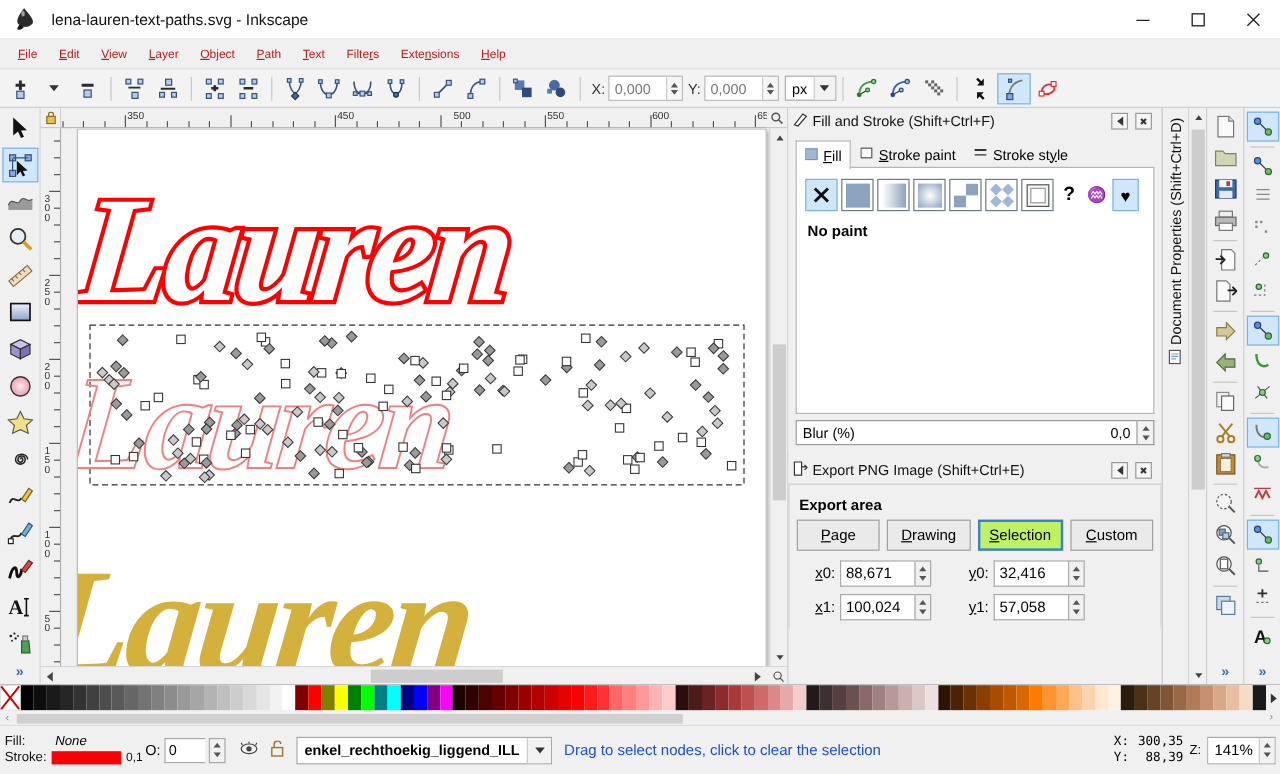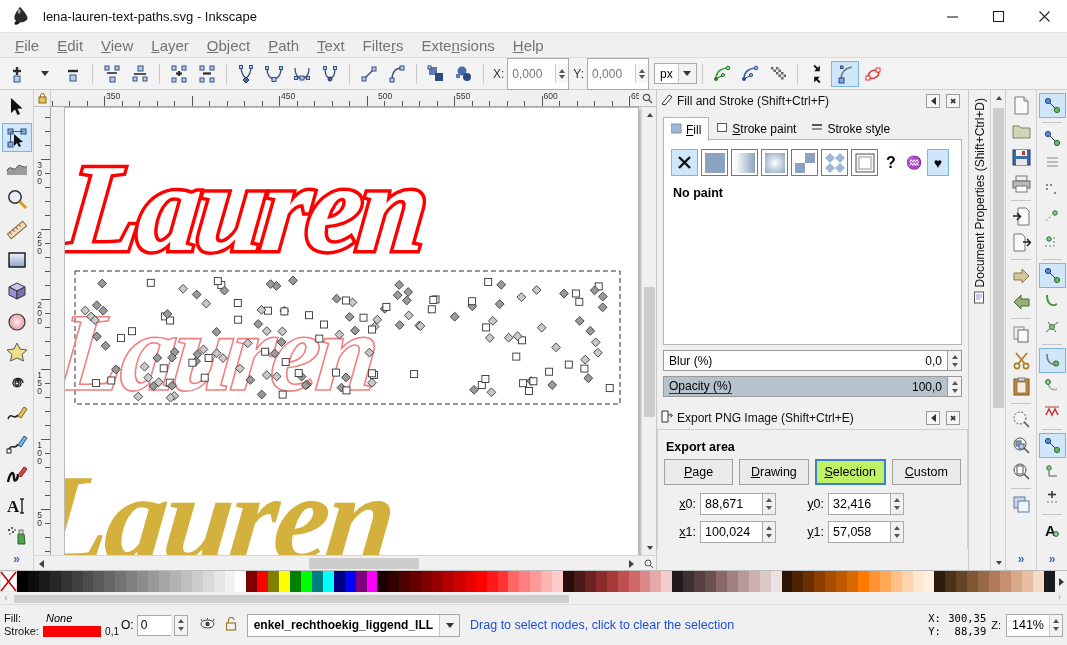--- a/index.html
+++ b/index.html
@@ -19,34 +19,34 @@
     border-bottom: 1px solid #e2e2e2; flex: 0 0 33px;
   }
   .title-icon { width: 26px; height: 22px; margin-left: 10px; position: relative; }
   .title-text { margin-left: 7px; font-size: 13px; color: #111; }
   .win-btns { margin-left: auto; display: flex; height: 33px; }
   .win-btn { width: 46px; height: 33px; display: flex; align-items: center; justify-content: center; font-size: 15px; color: #222; }
   .win-btn:last-child { margin-right: 0px; }
 
   
   .menubar { height: 25px; background:#f0f0f0; display: flex; align-items: center; padding-left: 6px; flex: 0 0 25px; border-bottom: 1px solid #dcdcdc;}
-  .menu-item { padding: 3px 9px; font-size: 15px; color: #737373; }
+  .menu-item { padding: 3px 9px; font-size: 10px; color: #b91c1c; }
   .menu-item u { text-decoration: underline; }
 
   
   .toolctrl {
     height: 32px; background: #f3f3f3; display: flex; align-items: center;
     border-bottom: 1px solid #cfcfcf; flex: 0 0 32px; padding: 0 3px;
   }
   .tc-btn { width: 28px; height: 26px; display:flex; align-items:center; justify-content:center; position: relative; }
   .tc-btn.active { background:#cfe6fb; border:1px solid #7eb4e0; }
   .tc-sep { width: 1px; height: 20px; background: #c8c8c8; margin: 0 5px; }
   .tc-label { font-size: 12px; color: #333; margin: 0 3px 0 4px; }
   .spin {
-    display:flex; align-items:center; height: 32px; border:1px solid #aaa; background:#fff;
+    display:flex; align-items:center; height: 21px; border:1px solid #aaa; background:#fff;
   }
   .spin input {
     border:0; outline:0; height: 19px; width: 47px; font-family:"Liberation Sans",sans-serif;
     font-size: 12px; padding: 0 4px; color:#777; background:#fff;
   }
   .spin-arrows { width: 13px; height: 19px; display:flex; flex-direction:column; justify-content:center; align-items:center; border-left:1px solid #ccc; background:#f6f6f6;}
   .ar-up, .ar-dn { width:0;height:0;border-left:3px solid transparent;border-right:3px solid transparent; }
   .ar-up { border-bottom:4px solid #555; margin-bottom:2px; }
   .ar-dn { border-top:4px solid #555; }
   .unitsel { display:flex; align-items:center; height:21px; border:1px solid #aaa; background:#fff; margin-left:5px;}
@@ -989,30 +989,20 @@
             <div class="slider">
               <span>Blur (%)</span>
               <span class="sv">0,0</span>
             </div>
             <div class="spin-v">
                 <div class="ar-up"></div>
                 <div class="ar-dn"></div>
               </div>
           </div>
 
-          <div class="slider-row">
-            <div class="slider filled">
-              <span style="border-bottom:1px solid #333;">Opacity (%)</span>
-              <span class="sv">100,0</span>
-            </div>
-            <div class="spin-v">
-                <div class="ar-up"></div>
-                <div class="ar-dn"></div>
-              </div>
-          </div>
         </div>
       </div>
 
       <div class="panel" style="margin-top:4px;">
         <div class="panel-title">
           <span>
             <svg width="13" height="13" viewBox="0 0 13 13">
                 <path d="M1 1 L7 1 L7 12 L1 12 Z" fill="#fff" stroke="#333"></path>
                 <path d="M7 5 L11 5 M9.5 3.5 L11.5 5.5 L9.5 7.5" fill="none" stroke="#333"></path>
               </svg>

